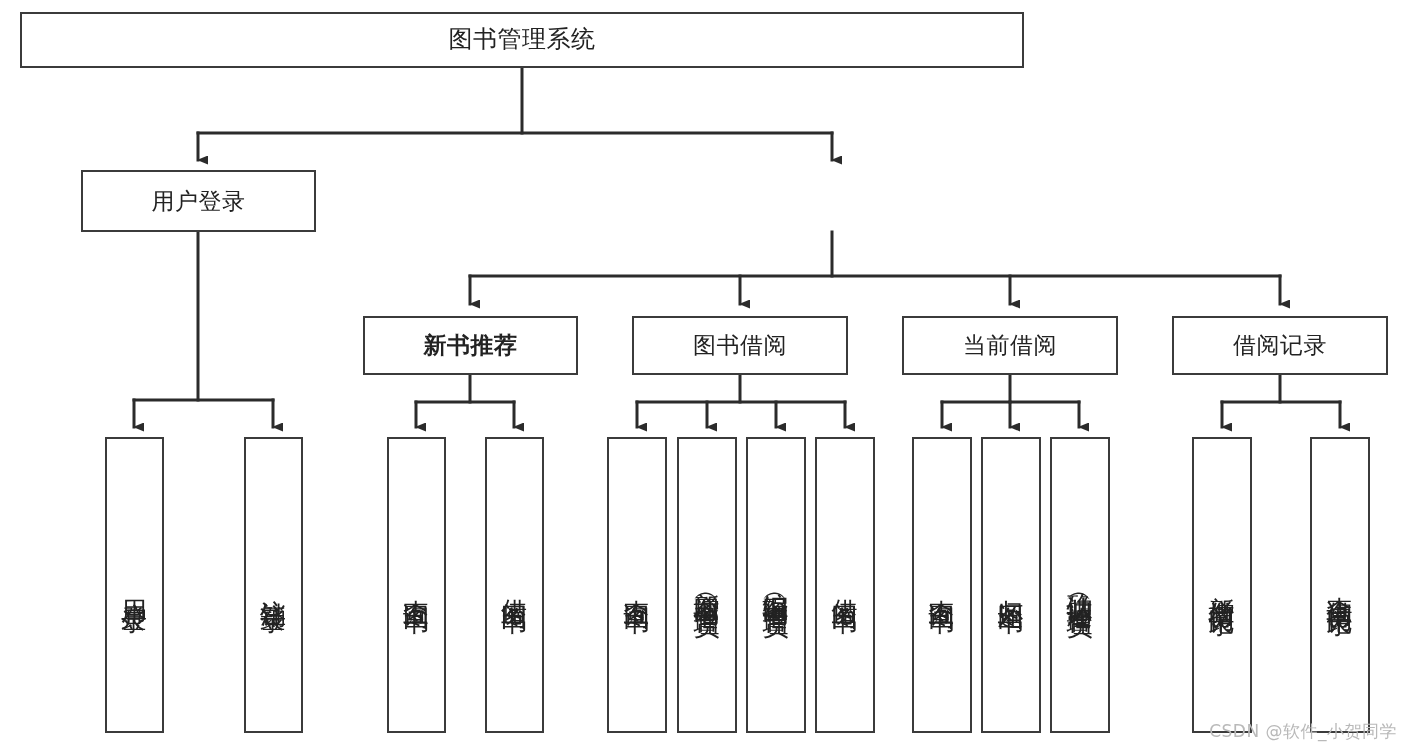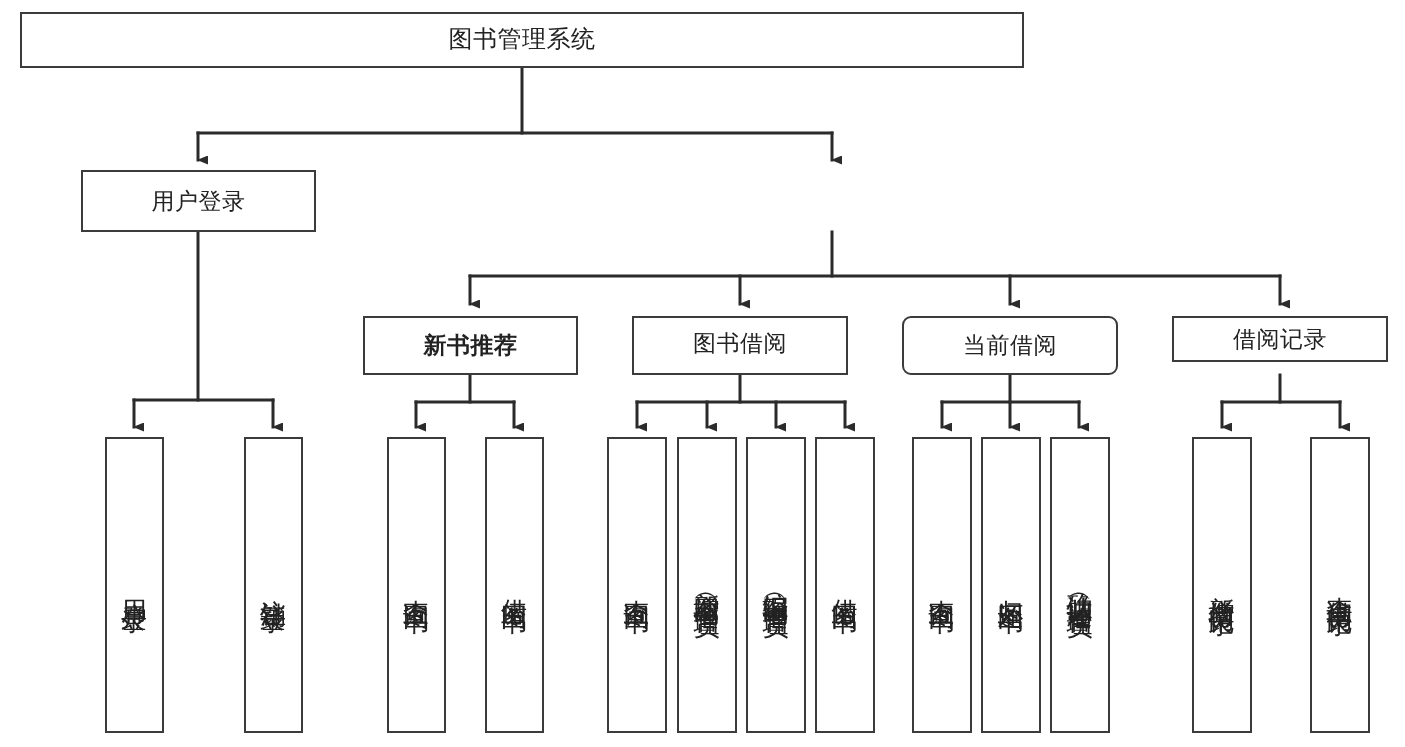--- a/index.html
+++ b/index.html
@@ -142,29 +142,29 @@
 
   <div class="node horiz" style="left:81px; top:170px; width:235px; height:62px;">
     <span class="node-label">用户登录</span>
   </div>
 
 
   <div class="node horiz" style="left:363px; top:316px; width:215px; height:59px;font-weight:bold;">
     <span class="node-label">新书推荐</span>
   </div>
 
-  <div class="node horiz" style="left:632px; top:316px; width:216px; height:59px;font-family:Liberation Mono, monospace;">
+  <div class="node horiz" style="left:632px; top:316px; width:216px; height:59px;">
     <span class="node-label">图书借阅</span>
   </div>
 
-  <div class="node horiz" style="left:902px; top:316px; width:216px; height:59px;border-radius:9px;">
+  <div class="node horiz" style="left:902px; top:316px; width:216px; height:59px;">
     <span class="node-label">当前借阅</span>
   </div>
 
-  <div class="node horiz" style="left:1172px; top:316px; width:216px; height:46px;">
+  <div class="node horiz" style="left:1172px; top:316px; width:216px; height:59px;">
     <span class="node-label">借阅记录</span>
   </div>
 
   <div class="node vert" style="left:105px; top:437px; width:59px; height:296px;">
     <span class="node-label">用户登录</span>
   </div>
 
   <div class="node vert" style="left:244px; top:437px; width:59px; height:296px;">
     <span class="node-label">注销登录</span>
   </div>
@@ -206,14 +206,15 @@
   </div>
 
   <div class="node vert" style="left:1192px; top:437px; width:60px; height:296px;">
     <span class="node-label">新增借阅记录</span>
   </div>
 
   <div class="node vert" style="left:1310px; top:437px; width:60px; height:296px;">
     <span class="node-label">查询借阅记录</span>
   </div>
 
+  <div id="watermark">CSDN @软件_小贺同学</div>
 
 </div>
 
 </body></html>

